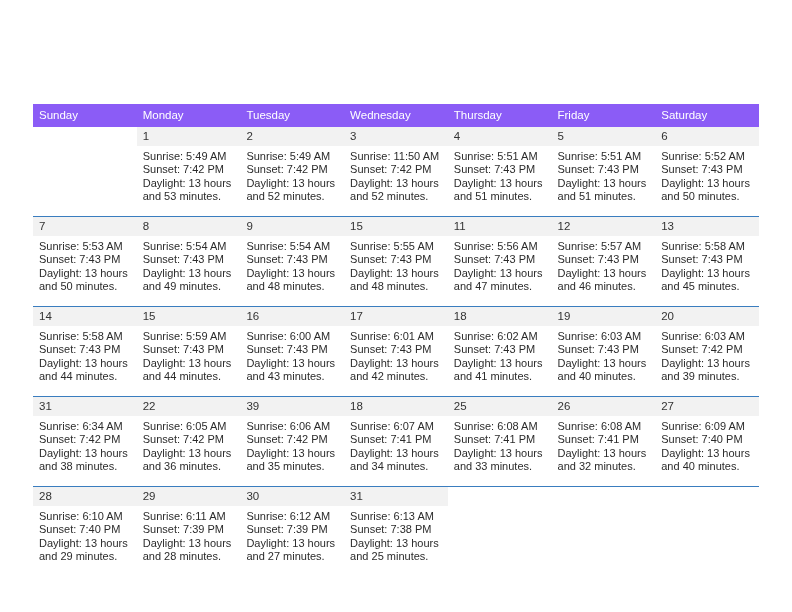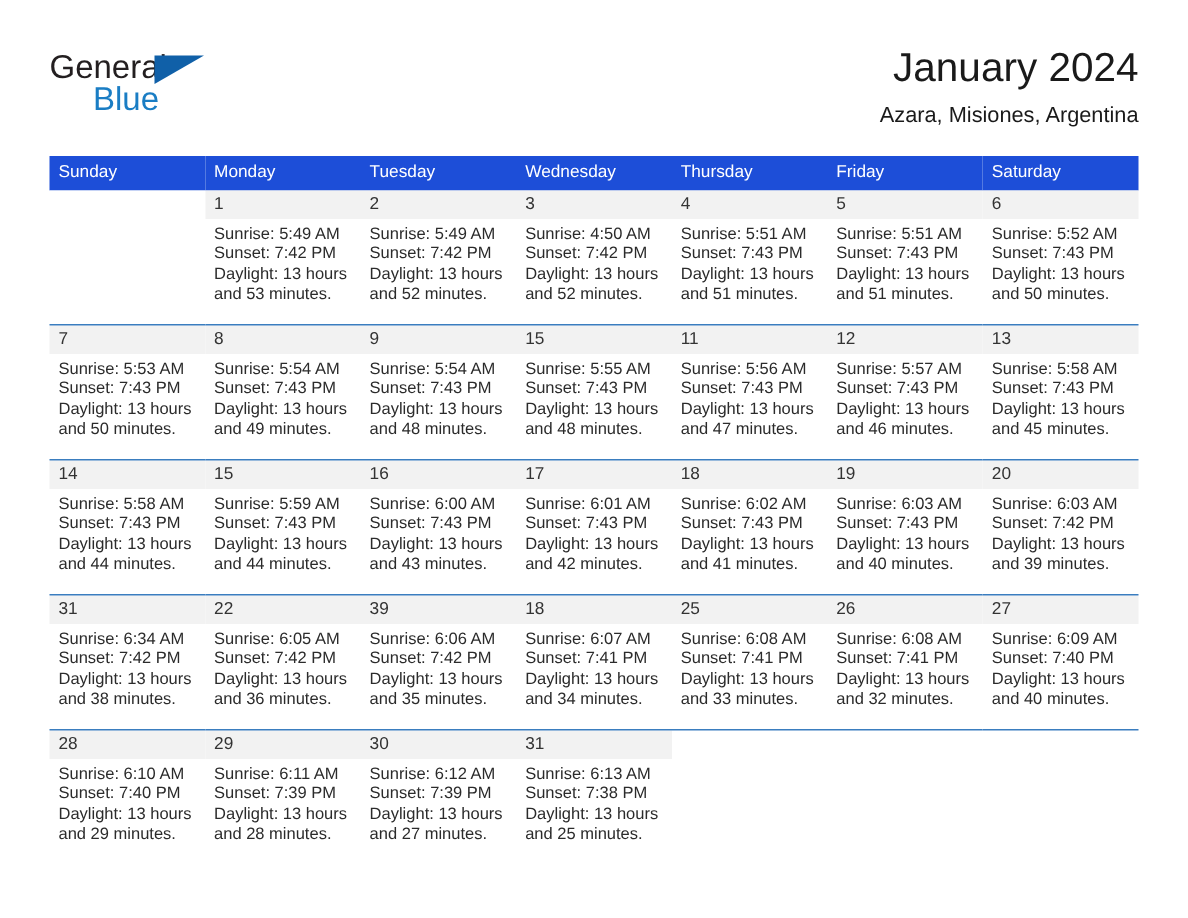--- a/index.html
+++ b/index.html
@@ -86,21 +86,21 @@
   
   .calendar {
     position: absolute;
     left: 33px;
     top: 104px;
     width: 726px;
     border-collapse: collapse;
     table-layout: fixed;
   }
   .calendar th {
-    background: #1d4ed8;
+    background: #8b5cf6;
     color: #ffffff;
     font-weight: normal;
     font-size: 11.5px;
     text-align: left;
     padding: 5px 0 6px 6px;
     height: 11px;
     border: none;
   }
   .calendar td {
     vertical-align: top;
@@ -133,34 +133,20 @@
   .details div {
     white-space: nowrap;
   }
   td.empty-cell .details { visibility: hidden; }
 </style>
 </head>
 <body>
 
 <div class="page">
 
-  <div class="header">
-
-    <div class="logo">
-      <span class="logo-general">General</span>
-      <span class="logo-tri"></span>
-      <span class="logo-blue">Blue</span>
-    </div>
-
-    <div class="title-block">
-      <div class="cal-title">January 2024</div>
-      <div class="cal-subtitle">Azara, Misiones, Argentina</div>
-    </div>
-
-  </div>
 
   <table class="calendar">
     <thead>
       <tr>
         <th>Sunday</th>
         <th>Monday</th>
         <th>Tuesday</th>
         <th>Wednesday</th>
         <th>Thursday</th>
         <th>Friday</th>
@@ -192,21 +178,21 @@
             <div class="details">
               <div>Sunrise: 5:49 AM</div>
               <div>Sunset: 7:42 PM</div>
               <div>Daylight: 13 hours</div>
               <div>and 52 minutes.</div>
             </div>
           </td>
           <td>
             <div class="daynum">3</div>
             <div class="details">
-              <div>Sunrise: 4:50 AM</div>
+              <div>Sunrise: 11:50 AM</div>
               <div>Sunset: 7:42 PM</div>
               <div>Daylight: 13 hours</div>
               <div>and 52 minutes.</div>
             </div>
           </td>
           <td>
             <div class="daynum">4</div>
             <div class="details">
               <div>Sunrise: 5:51 AM</div>
               <div>Sunset: 7:43 PM</div>

